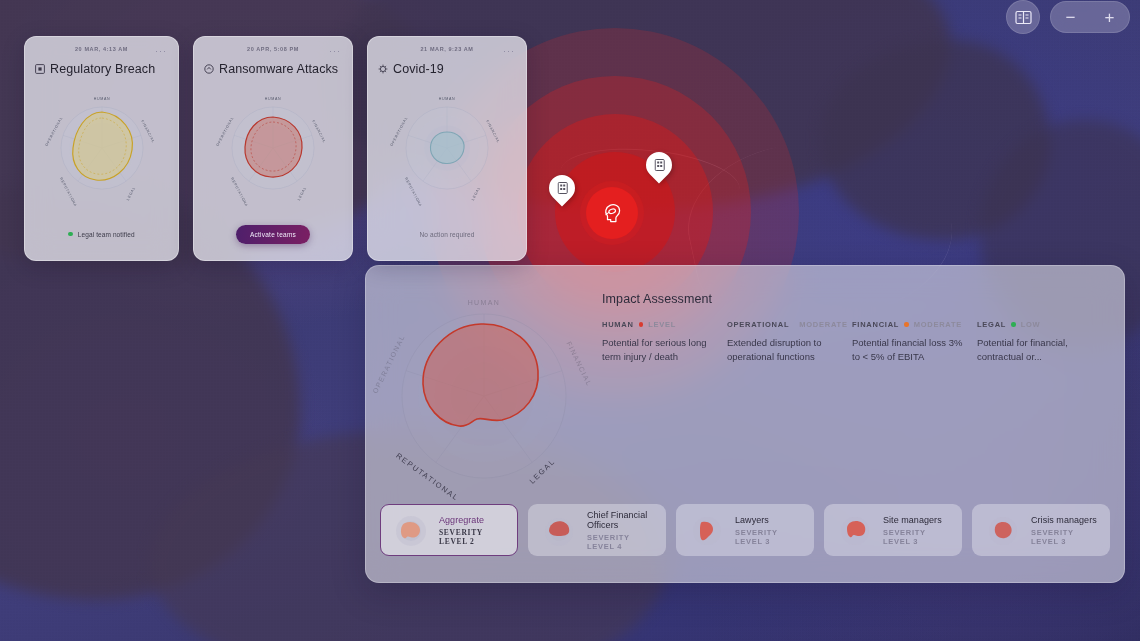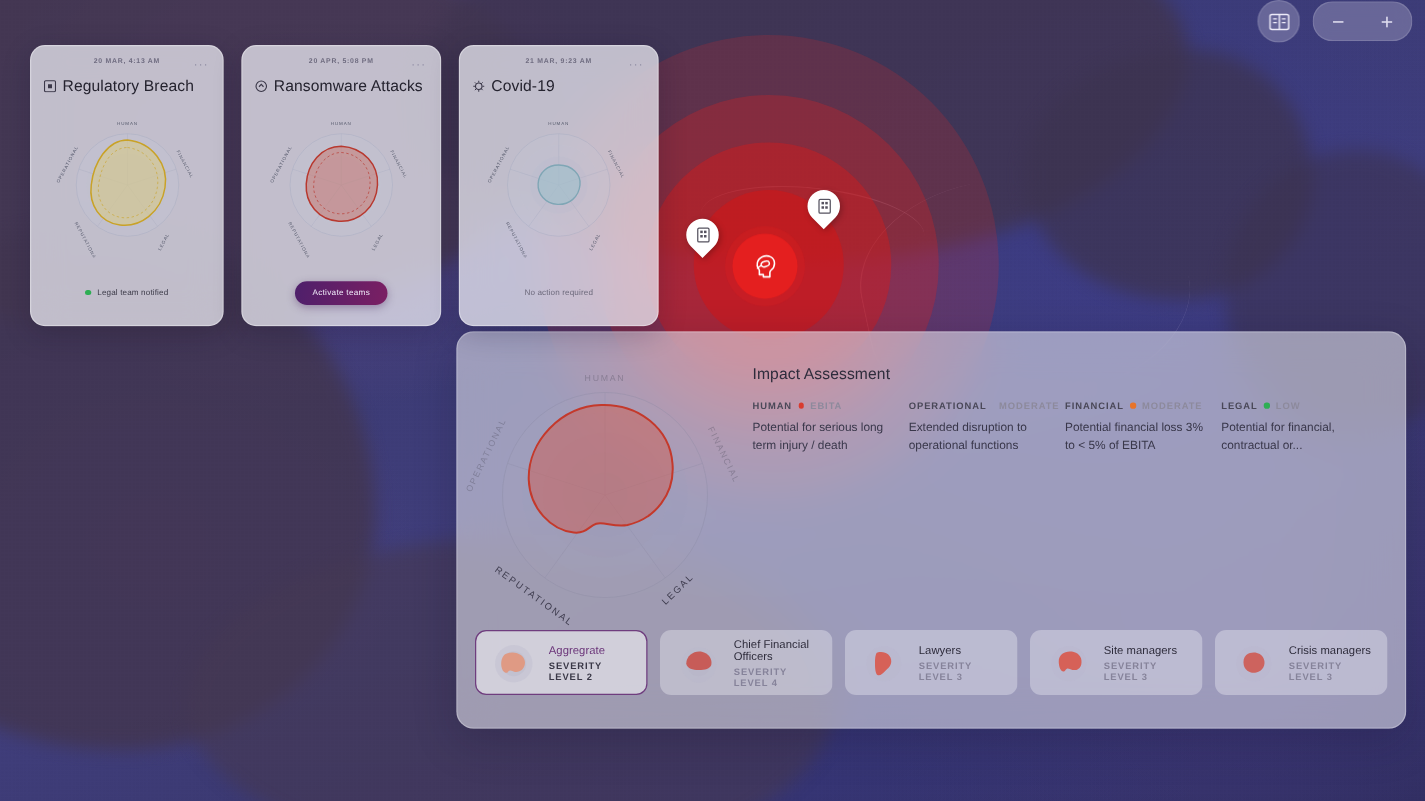--- a/index.html
+++ b/index.html
@@ -189,21 +189,21 @@
   }
   .role.selected {
     background: rgba(248,247,252,0.56);
     border:1px solid #6f3d7e;
   }
   .role-blob { width:38px; height:38px; flex:0 0 38px; display:flex; align-items:center; justify-content:center;}
   .role-txt { display:flex; flex-direction:column; gap:3px; }
   .role-name { font-size:9px; color:#2d2b3a; letter-spacing:0.05px;}
   .role.selected .role-name { color:#6b3579; }
   .role-sev { font-size:7.5px; letter-spacing:0.7px; color:#86839a; font-weight:600;}
-  .role.selected .role-sev { color:#3a3847; }
+  .role.selected .role-sev { color:#3a3847;font-family:Liberation Serif, serif; }
 </style>
 </head>
 <body>
 
 <div id="app">
 
   <div class="map-base">
     <div class="map-ocean"></div>
     <div class="land l1"></div>
     <div class="land l2"></div>
@@ -455,21 +455,21 @@
       </div>
 
       <div class="panel-right">
         <div class="p-sub">Impact Assessment</div>
 
         <div class="cats">
           <div class="cat">
             <div class="cat-head">
               <span class="cat-name">HUMAN</span>
               <span class="dot" style="background:#d93b2f"></span>
-              <span class="cat-lvl">EBITA</span>
+              <span class="cat-lvl">LEVEL</span>
             </div>
             <div class="cat-desc">Potential for serious long term injury / death</div>
           </div>
 
           <div class="cat">
             <div class="cat-head">
               <span class="cat-name">OPERATIONAL</span>
               <span class="dot" style="background:#e8742a"></span>
               <span class="cat-lvl">MODERATE</span>
             </div>

